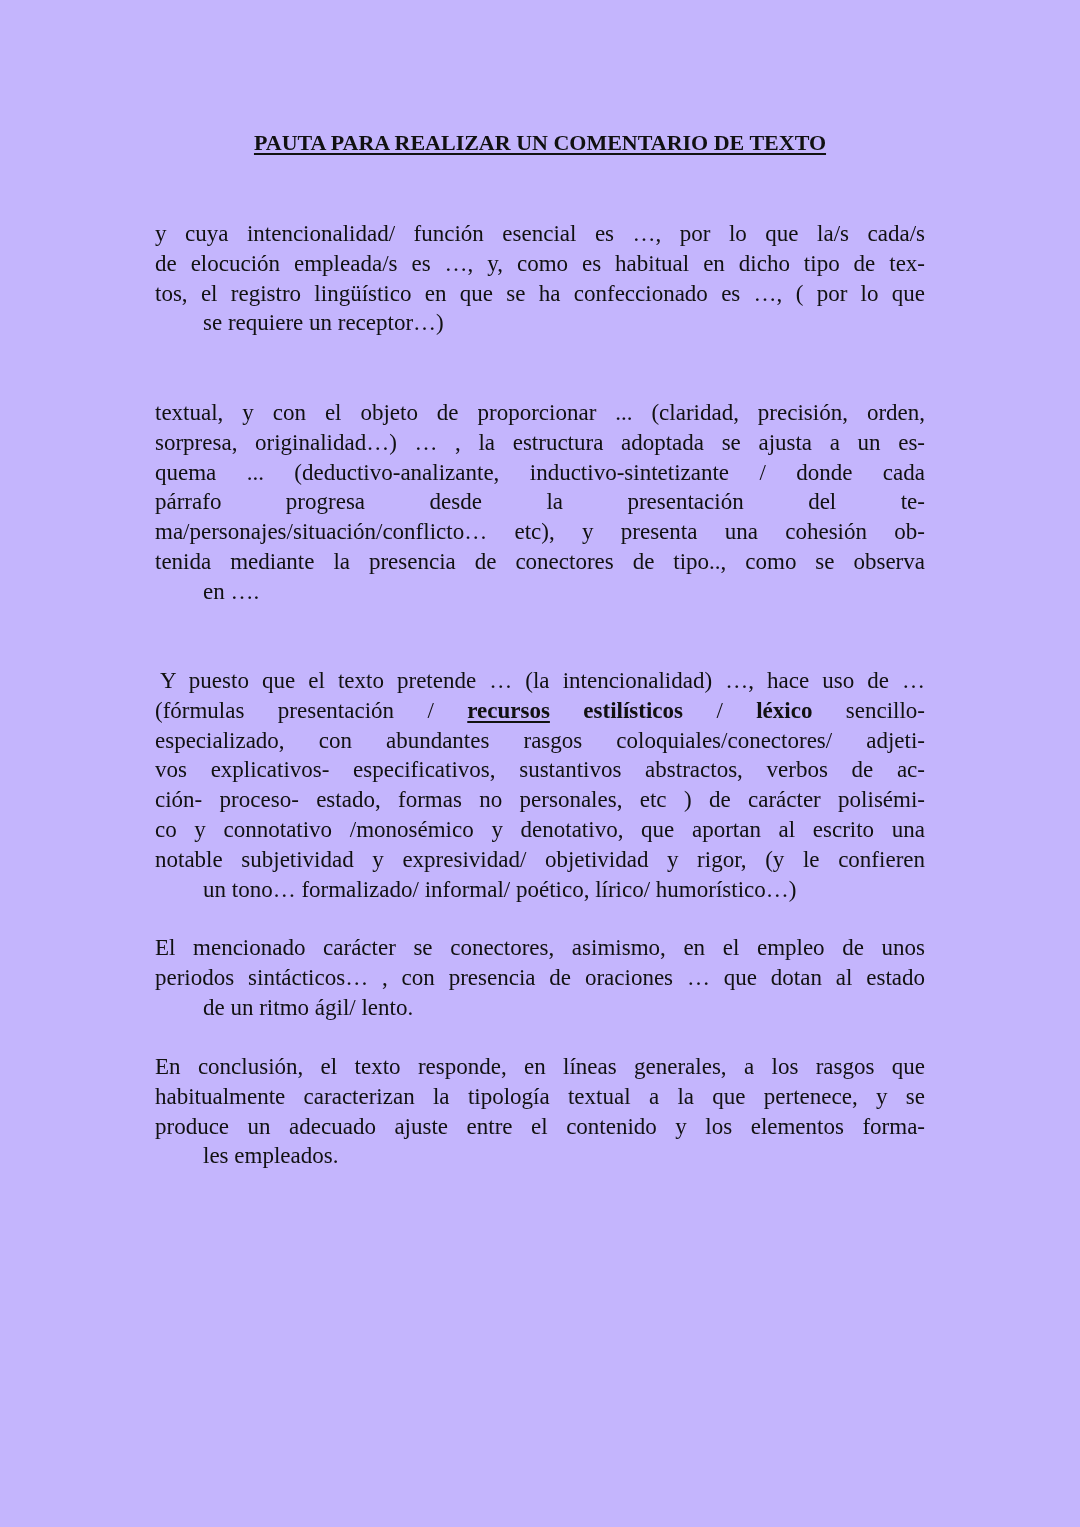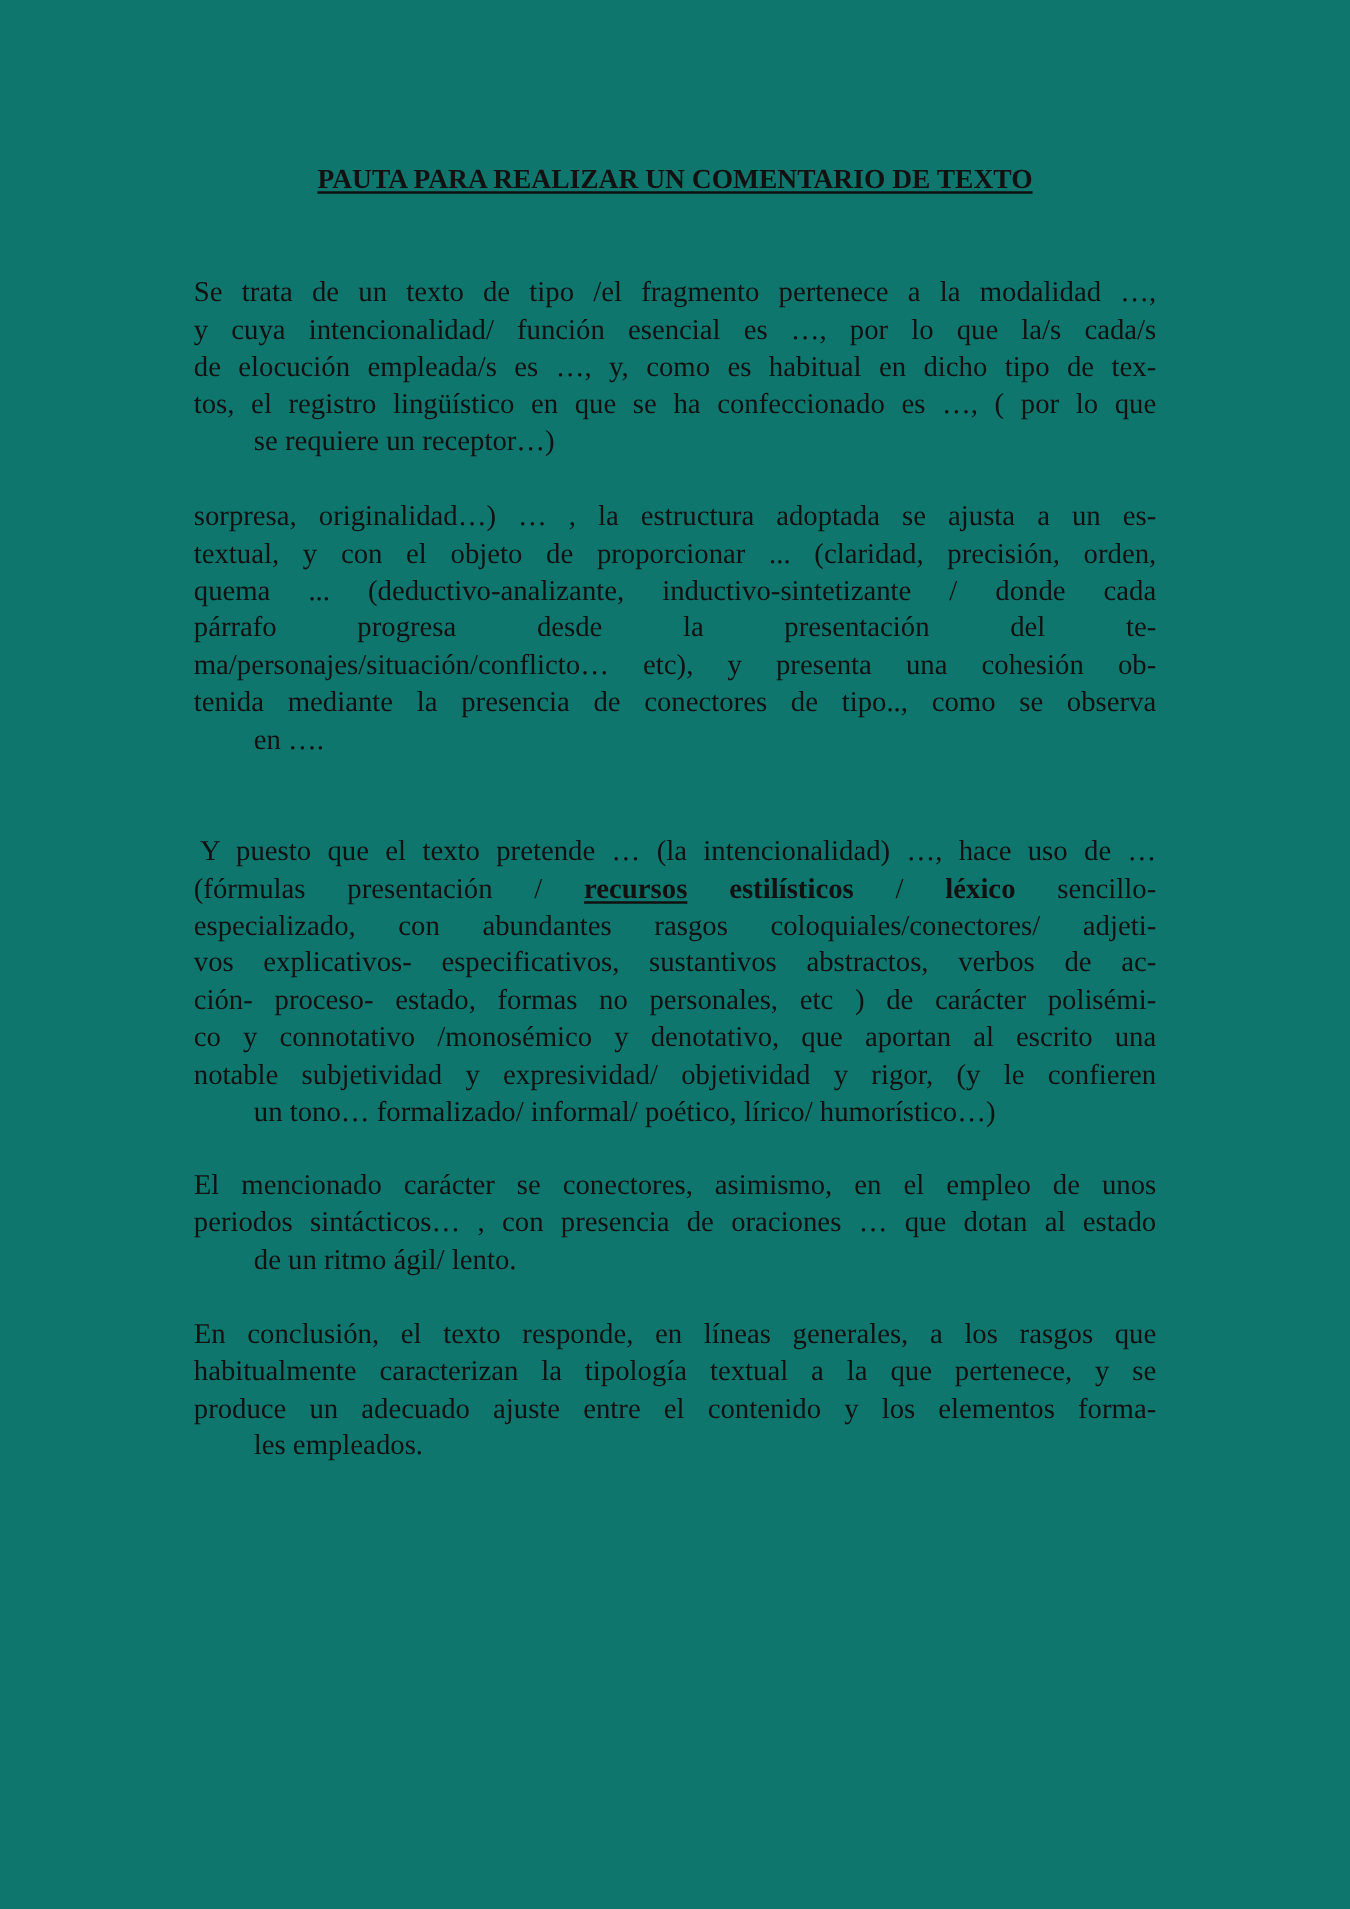--- a/index.html
+++ b/index.html
@@ -13,21 +13,21 @@
     position: relative;
     overflow: hidden;
     color: #111111;
     font-family: "Liberation Serif", "DejaVu Serif", serif;
   }
   .page {
     position: absolute;
     left: 0; top: 0;
     width: 1080px;
     height: 1527px;
-    background: #0f766e;
+    background: #c4b5fd;
   }
   .title {
     position: absolute;
     left: 0;
     width: 1080px;
     top: 128px;
     text-align: center;
     font-weight: bold;
     font-size: 22px;
     letter-spacing: 0px;
@@ -63,30 +63,29 @@
 </head>
 <body>
 
 <div class="page">
 
   <div class="title">
     <span>PAUTA PARA REALIZAR UN COMENTARIO DE TEXTO</span>
   </div>
 
   <div class="para" style="top:219px;">
-    <span class="line">Se trata de un texto de tipo /el fragmento pertenece a la modalidad …,</span>
     <span class="line">y cuya intencionalidad/ función esencial es …, por lo que la/s cada/s</span>
     <span class="line">de elocución empleada/s es …, y, como es habitual en dicho tipo de tex-</span>
     <span class="line">tos, el registro lingüístico en que se ha confeccionado es …, ( por lo que</span>
     <span class="line last">se requiere un receptor…)</span>
   </div>
 
   <div class="para" style="top:398px;">
+    <span class="line">textual, y con el objeto de proporcionar ... (claridad, precisión, orden,</span>
     <span class="line">sorpresa, originalidad…) … , la estructura adoptada se ajusta a un es-</span>
-    <span class="line">textual, y con el objeto de proporcionar ... (claridad, precisión, orden,</span>
     <span class="line">quema ... (deductivo-analizante, inductivo-sintetizante / donde cada</span>
     <span class="line">párrafo progresa desde la presentación del te-</span>
     <span class="line">ma/personajes/situación/conflicto… etc), y presenta una cohesión ob-</span>
     <span class="line">tenida mediante la presencia de conectores de tipo.., como se observa</span>
     <span class="line last">en ….</span>
   </div>
 
   <div class="para" style="top:666px;">
     <span class="line indent1"> Y puesto que el texto pretende … (la intencionalidad) …, hace uso de …</span>
     <span class="line"><span>(fórmulas presentación / </span><span class="bu">recursos</span><span> </span><span class="b">estilísticos</span><span> / </span><span class="b">léxico</span><span> sencillo-</span></span>

